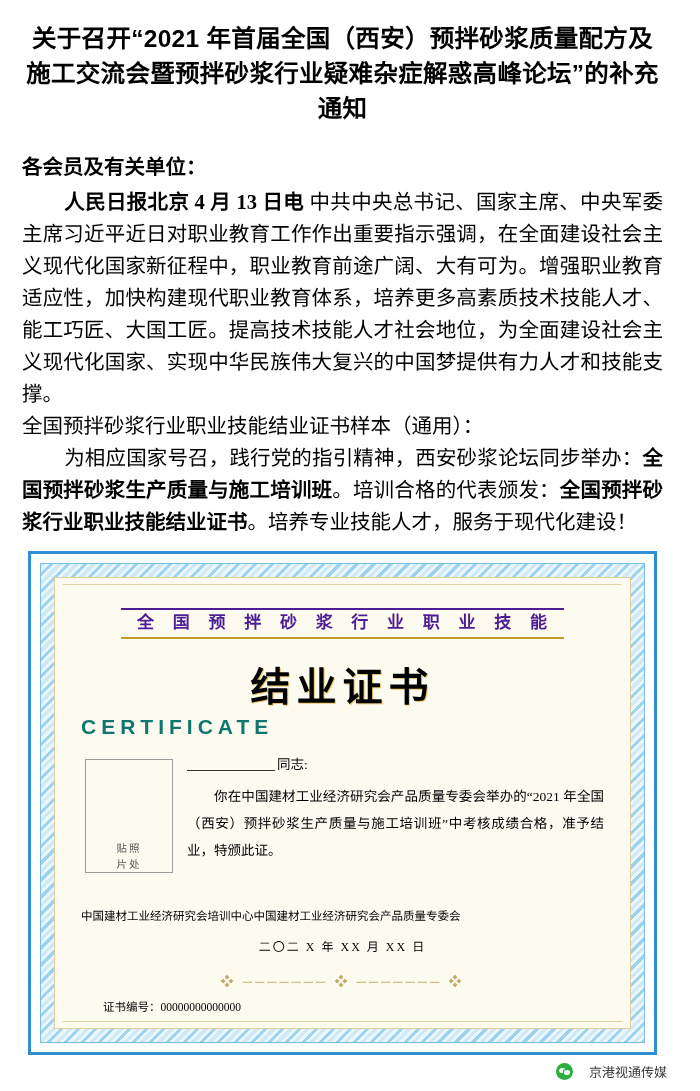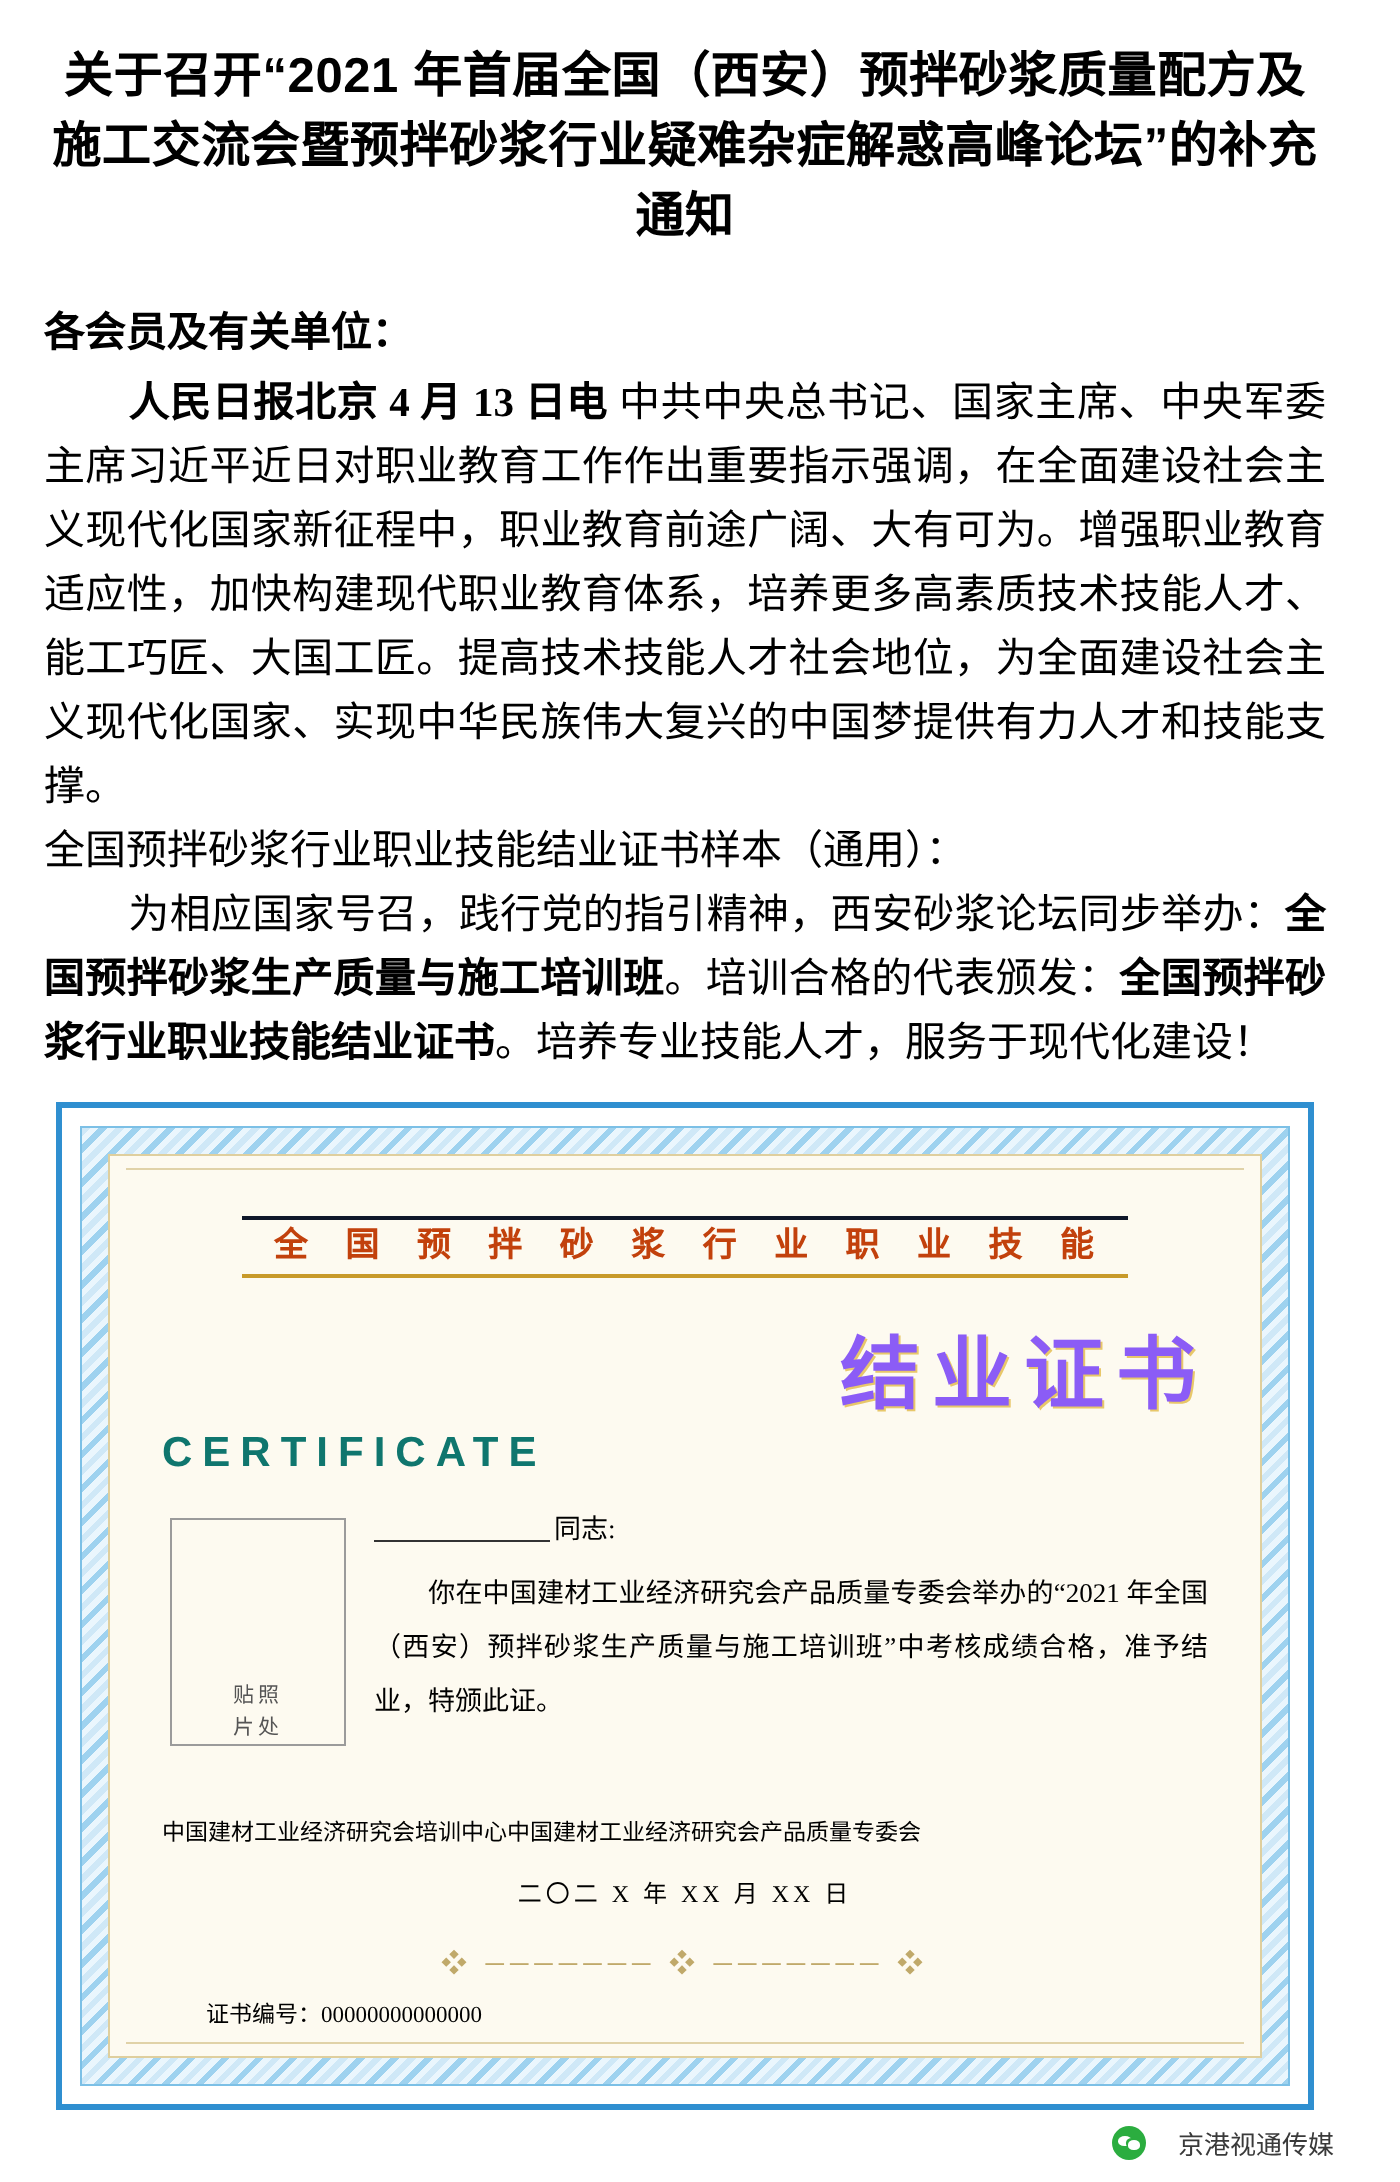--- a/index.html
+++ b/index.html
@@ -97,32 +97,32 @@
   .cert-goldline {
     text-align: center;
     margin-top: 14px;
   }
   .cert-headline {
     display: inline-block;
     font-family: "Liberation Sans", "DejaVu Sans", sans-serif;
     font-weight: bold;
     font-size: 17px;
     letter-spacing: 7px;
-    color: #c2410c;
-    border-top: 2px solid #0f172a;
+    color: #4c1d95;
+    border-top: 2px solid #4c1d95;
     border-bottom: 2px solid #c89a2a;
     padding: 4px 10px 5px 16px;
     line-height: 1.1;
   }
   .cert-main-title {
-    text-align: right;
+    text-align: center;
     font-family: "Liberation Sans", "DejaVu Sans", sans-serif;
     font-weight: bold;
     font-size: 40px;
-    color: #8b5cf6;
+    color: #000000;
     letter-spacing: 6px;
     margin: 16px 0 2px 0;
     text-shadow: 1px 1px 0 #e8c76a;
   }
   .cert-sub-title {
     text-align: left;
     font-family: "Liberation Sans", "DejaVu Sans", sans-serif;
     font-weight: bold;
     font-size: 21px;
     color: #0f766e;

